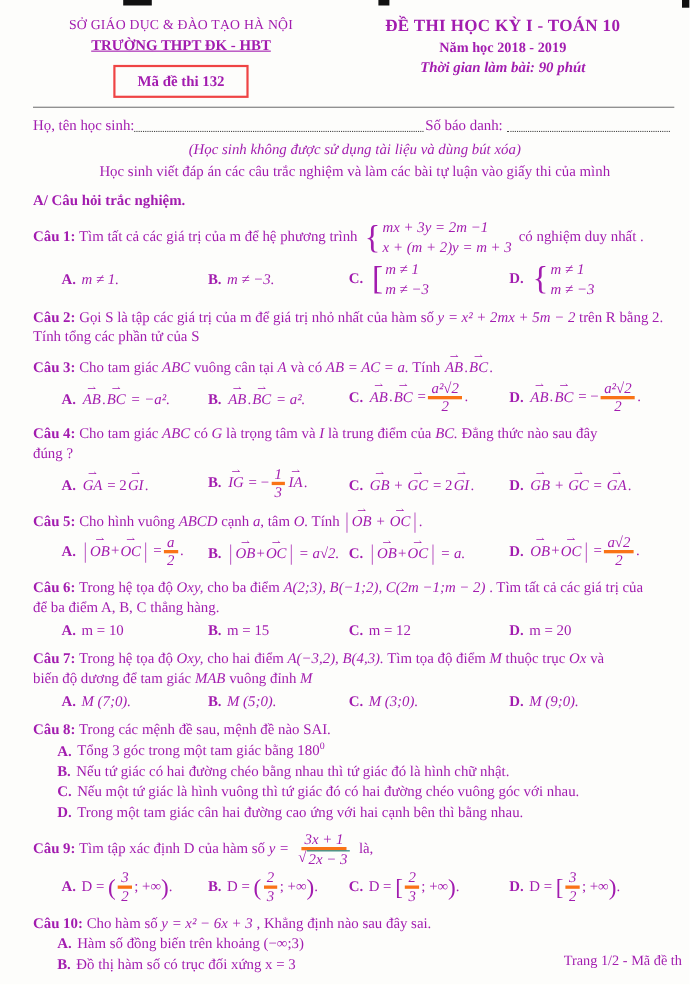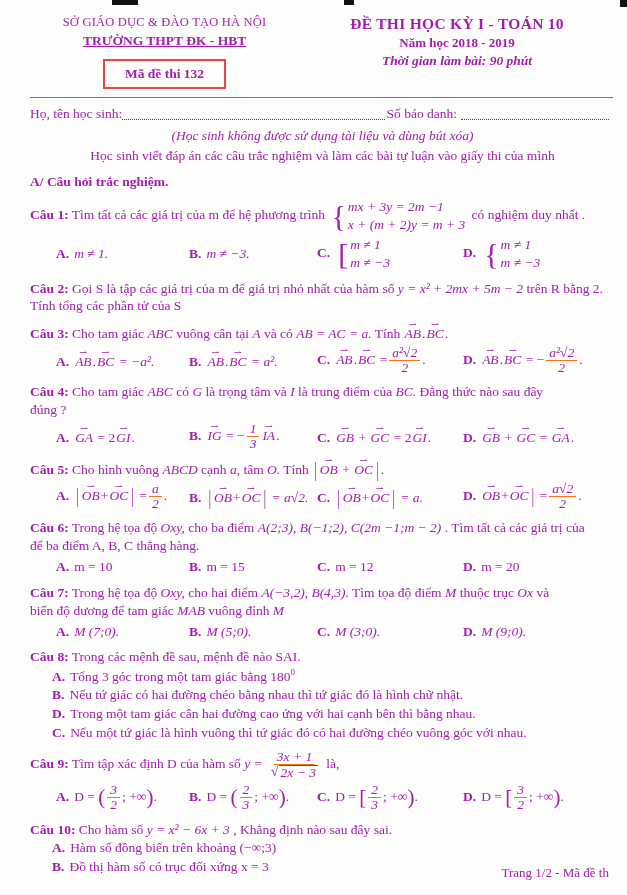--- a/index.html
+++ b/index.html
@@ -32,34 +32,34 @@
   
   .q{margin-top:8px;}
   .qlabel{font-weight:bold;}
   .opts{display:grid;grid-template-columns:133px 128px 146px auto;padding-left:26px;align-items:center;margin-top:3px;}
   .vopts{padding-left:22px;}
   .vopts .opt{margin-top:1px;}
   .L{font-weight:bold;margin-right:5px;}
   .mi{font-style:italic;}
   
   .frac{display:inline-flex;flex-direction:column;align-items:center;vertical-align:middle;line-height:1.05;margin:0 2px;text-align:center;font-style:italic;}
-  .frac>.num{padding:0 3px;border-bottom:1px solid #f97316;text-align:right;}
+  .frac>.num{padding:0 3px;border-bottom:3px solid #f97316;text-align:right;}
   .frac>.den{padding:0 3px;}
   .vec{position:relative;font-style:italic;display:inline-block;padding:0 1px;margin-top:2px;}
   .vec::before{content:"⇀";position:absolute;left:50%;top:-0.60em;transform:translateX(-50%);font-size:0.72em;font-style:normal;}
   .sys{display:inline-flex;align-items:center;vertical-align:middle;margin:0 3px;}
   .sys .fence{font-size:30px;font-weight:300;line-height:.85;margin-right:2px;font-style:normal;}
   .sys .lines{display:flex;flex-direction:column;text-align:left;line-height:1.3;font-style:italic;}
   .bigopen{font-size:21px;line-height:.8;vertical-align:middle;font-weight:300;}
   .sqrt{display:inline-flex;align-items:flex-start;font-style:italic;}
   .sqrt .sign{font-style:normal;}
   .sqrt .rad{border-top:1px solid #0f766e;padding:0 2px;}
   .absb{display:inline-block;transform:scaleY(1.5);margin:0 2px;}
   sup{font-size:9px;}
-  .footer{position:absolute;right:18px;bottom:14px;font-size:13px;}
+  .footer{position:absolute;right:7px;bottom:14px;font-size:13px;}
 </style>
 </head>
 <body>
 
 <div class="page">
   <div class="artifact" style="left:112px;top:0;width:26px;height:5px;"></div>
   <div class="artifact" style="left:344px;top:0;width:10px;height:5px;"></div>
   <div class="artifact" style="right:0;top:0;width:7px;height:7px;"></div>
 
   <div class="hdr">
@@ -233,22 +233,22 @@
       <div><span class="L">D.</span><span class="mi">M (9;0).</span></div>
     </div>
   </div>
 
   <div class="q">
     <span class="qlabel">Câu 8:</span>
     <span>Trong các mệnh đề sau, mệnh đề nào SAI.</span>
     <div class="vopts">
       <div class="opt"><span class="L">A.</span><span>Tổng 3 góc trong một tam giác bằng 180</span><sup>0</sup></div>
       <div class="opt"><span class="L">B.</span><span>Nếu tứ giác có hai đường chéo bằng nhau thì tứ giác đó là hình chữ nhật.</span></div>
+      <div class="opt"><span class="L">C.</span><span>Nếu một tứ giác là hình vuông thì tứ giác đó có hai đường chéo vuông góc với nhau.</span></div>
       <div class="opt"><span class="L">D.</span><span>Trong một tam giác cân hai đường cao ứng với hai cạnh bên thì bằng nhau.</span></div>
-      <div class="opt"><span class="L">C.</span><span>Nếu một tứ giác là hình vuông thì tứ giác đó có hai đường chéo vuông góc với nhau.</span></div>
     </div>
   </div>
 
   <div class="q">
     <span class="qlabel">Câu 9:</span>
     <span>Tìm tập xác định  D  của hàm số</span>
     <span class="mi">y =</span>
     <span class="frac">
       <span class="num">3x + 1</span>
       <span class="den"><span class="sqrt">

